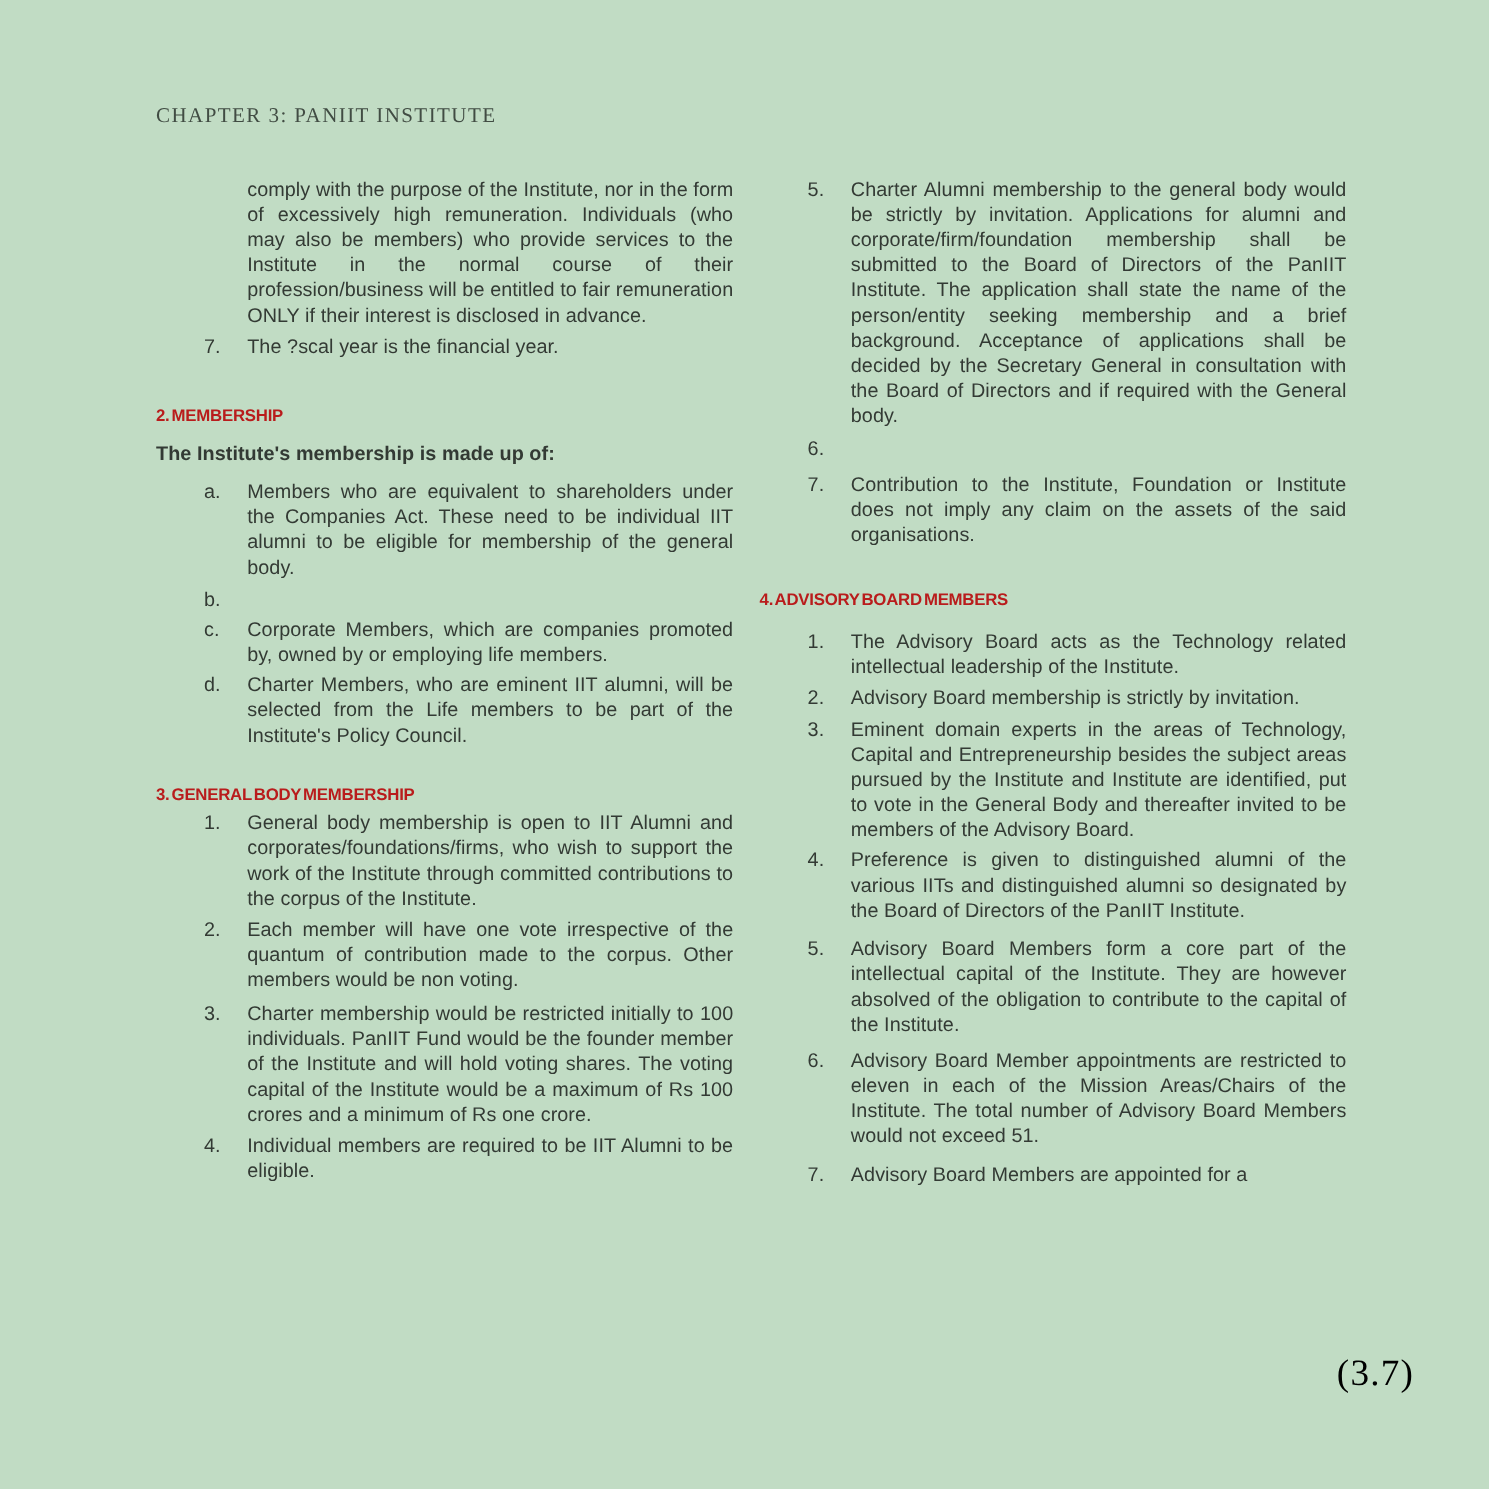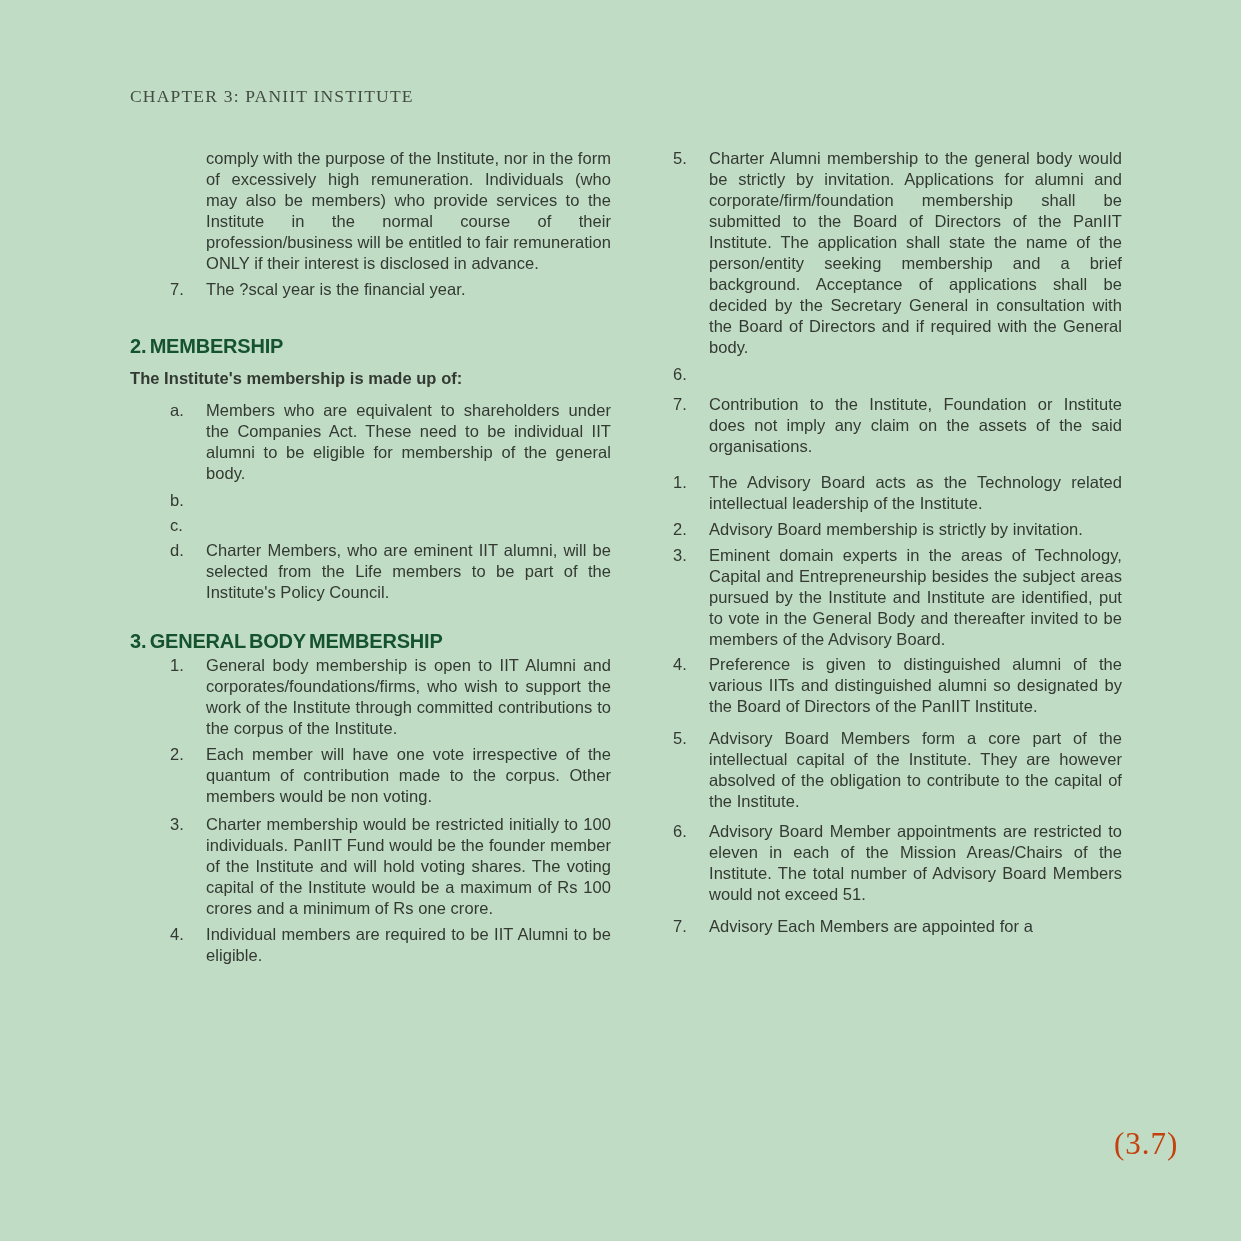--- a/index.html
+++ b/index.html
@@ -39,23 +39,23 @@
   .li .num {
     flex: 0 0 76px;
     box-sizing: border-box;
     padding-left: 40px;
   }
   .li .txt {
     flex: 1;
     text-align: justify;
   }
   h2.sec {
-    font-size: 20px;
+    font-size: 14px;
     font-weight: bold;
-    color: #14532d;
+    color: #b91c1c;
     letter-spacing: -0.2px;
     word-spacing: -2px;
   }
   .intro { margin-top: 11px; font-weight: bold; }
   
   .li.item7        { margin-top: 5px; }
   h2.sec-mem       { margin-top: 36px; }
   .li.la           { margin-top: 11px; }
   .li.lb           { margin-top: 6px; }
   h2.sec-gbm       { margin-top: 28px; }
@@ -73,21 +73,21 @@
   .li.a5           { margin-top: 11px; }
   .li.a6           { margin-top: 9px; }
   .li.a7           { margin-top: 11px; }
   .page-number {
     position: absolute;
     left: 1114px;
     top: 1126px;
     font-family: "Liberation Serif", serif;
     font-size: 31px;
     letter-spacing: 1px;
-    color: #c2410c;
+    color: #000000;
   }
 </style>
 </head>
 <body>
 
 <div class="page">
 
   <div class="chapter-header">CHAPTER 3: PANIIT INSTITUTE</div>
 
   <div class="col col-left">
@@ -104,20 +104,21 @@
 
     <div class="li la">
       <span class="num">a.</span>
       <span class="txt">Members who are equivalent to  shareholders under the Companies Act. These need to be individual IIT alumni to be eligible for membership of the general body.</span>
     </div>
     <div class="li lb">
       <span class="num">b.</span>
     </div>
     <div class="li">
       <span class="num">c.</span>
+      <span class="txt">Corporate Members, which are companies promoted by, owned by or employing life members.</span>
     </div>
     <div class="li">
       <span class="num">d.</span>
       <span class="txt">Charter Members, who are eminent IIT alumni, will be selected from the Life members to  be part of the Institute's Policy Council.</span>
     </div>
 
     <h2 class="sec sec-gbm">3. GENERAL BODY MEMBERSHIP</h2>
 
     <div class="li g1">
       <span class="num">1.</span>
@@ -145,20 +146,21 @@
       <span class="txt">Charter Alumni membership to the general body would be strictly by invitation. Applications for alumni and corporate/firm/foundation membership shall be submitted to the Board of Directors of the PanIIT Institute. The application shall state the name of the person/entity seeking membership and a brief background. Acceptance of applications shall be decided by the Secretary General in consultation with the Board of Directors and if required with the General body.</span>
     </div>
     <div class="li m6">
       <span class="num">6.</span>
     </div>
     <div class="li m7">
       <span class="num">7.</span>
       <span class="txt">Contribution to the Institute, Foundation or Institute does not imply any claim on the assets of the said organisations.</span>
     </div>
 
+    <h2 class="sec sec-abm">4.  ADVISORY BOARD MEMBERS</h2>
 
     <div class="li a1">
       <span class="num">1.</span>
       <span class="txt">The Advisory Board acts as the Technology related intellectual leadership of the Institute.</span>
     </div>
     <div class="li a2">
       <span class="num">2.</span>
       <span class="txt">Advisory Board membership is strictly by invitation.</span>
     </div>
     <div class="li a3">
@@ -172,20 +174,20 @@
     <div class="li a5">
       <span class="num">5.</span>
       <span class="txt">Advisory Board Members form a core part of the intellectual capital of the Institute. They are however absolved of the obligation to contribute to the capital of the Institute.</span>
     </div>
     <div class="li a6">
       <span class="num">6.</span>
       <span class="txt">Advisory Board Member appointments are restricted to eleven in each of the Mission Areas/Chairs of the Institute. The total number of Advisory Board Members would not exceed 51.</span>
     </div>
     <div class="li a7">
       <span class="num">7.</span>
-      <span class="txt">Advisory Each Members are appointed for a</span>
+      <span class="txt">Advisory Board Members are appointed for a</span>
     </div>
 
   </div>
 
   <div class="page-number">(3.7)</div>
 
 </div>
 
 </body></html>

